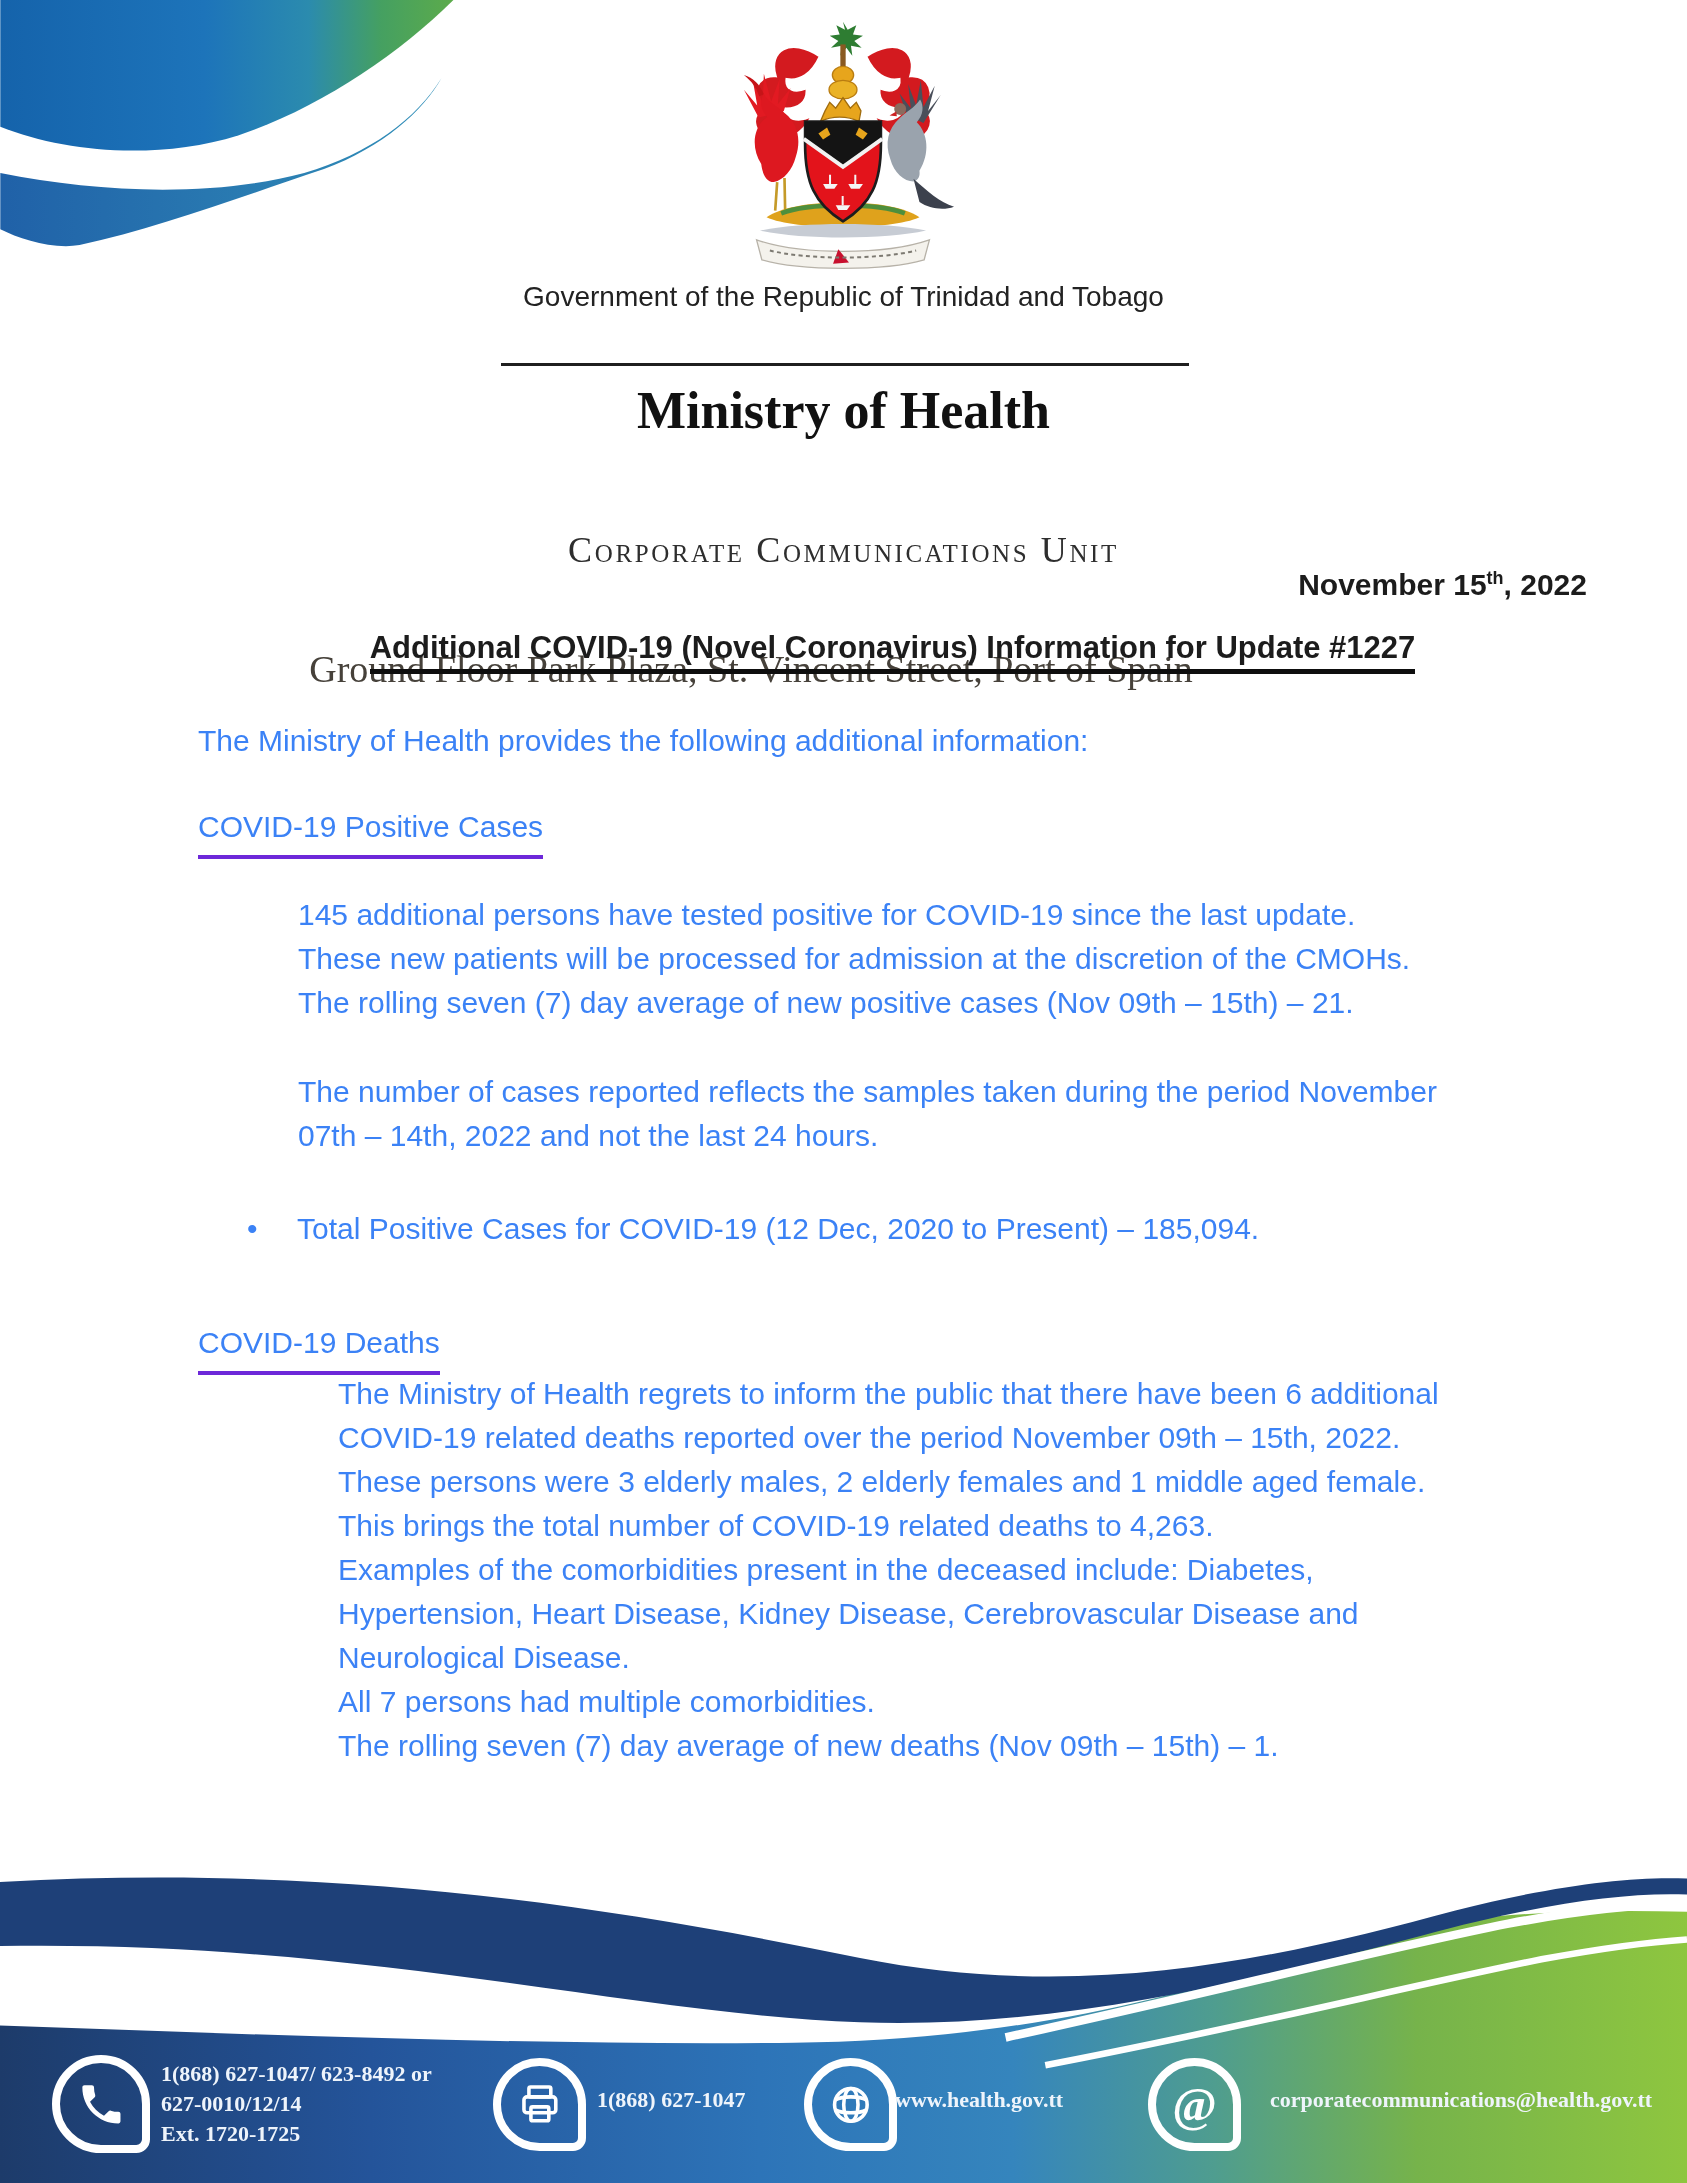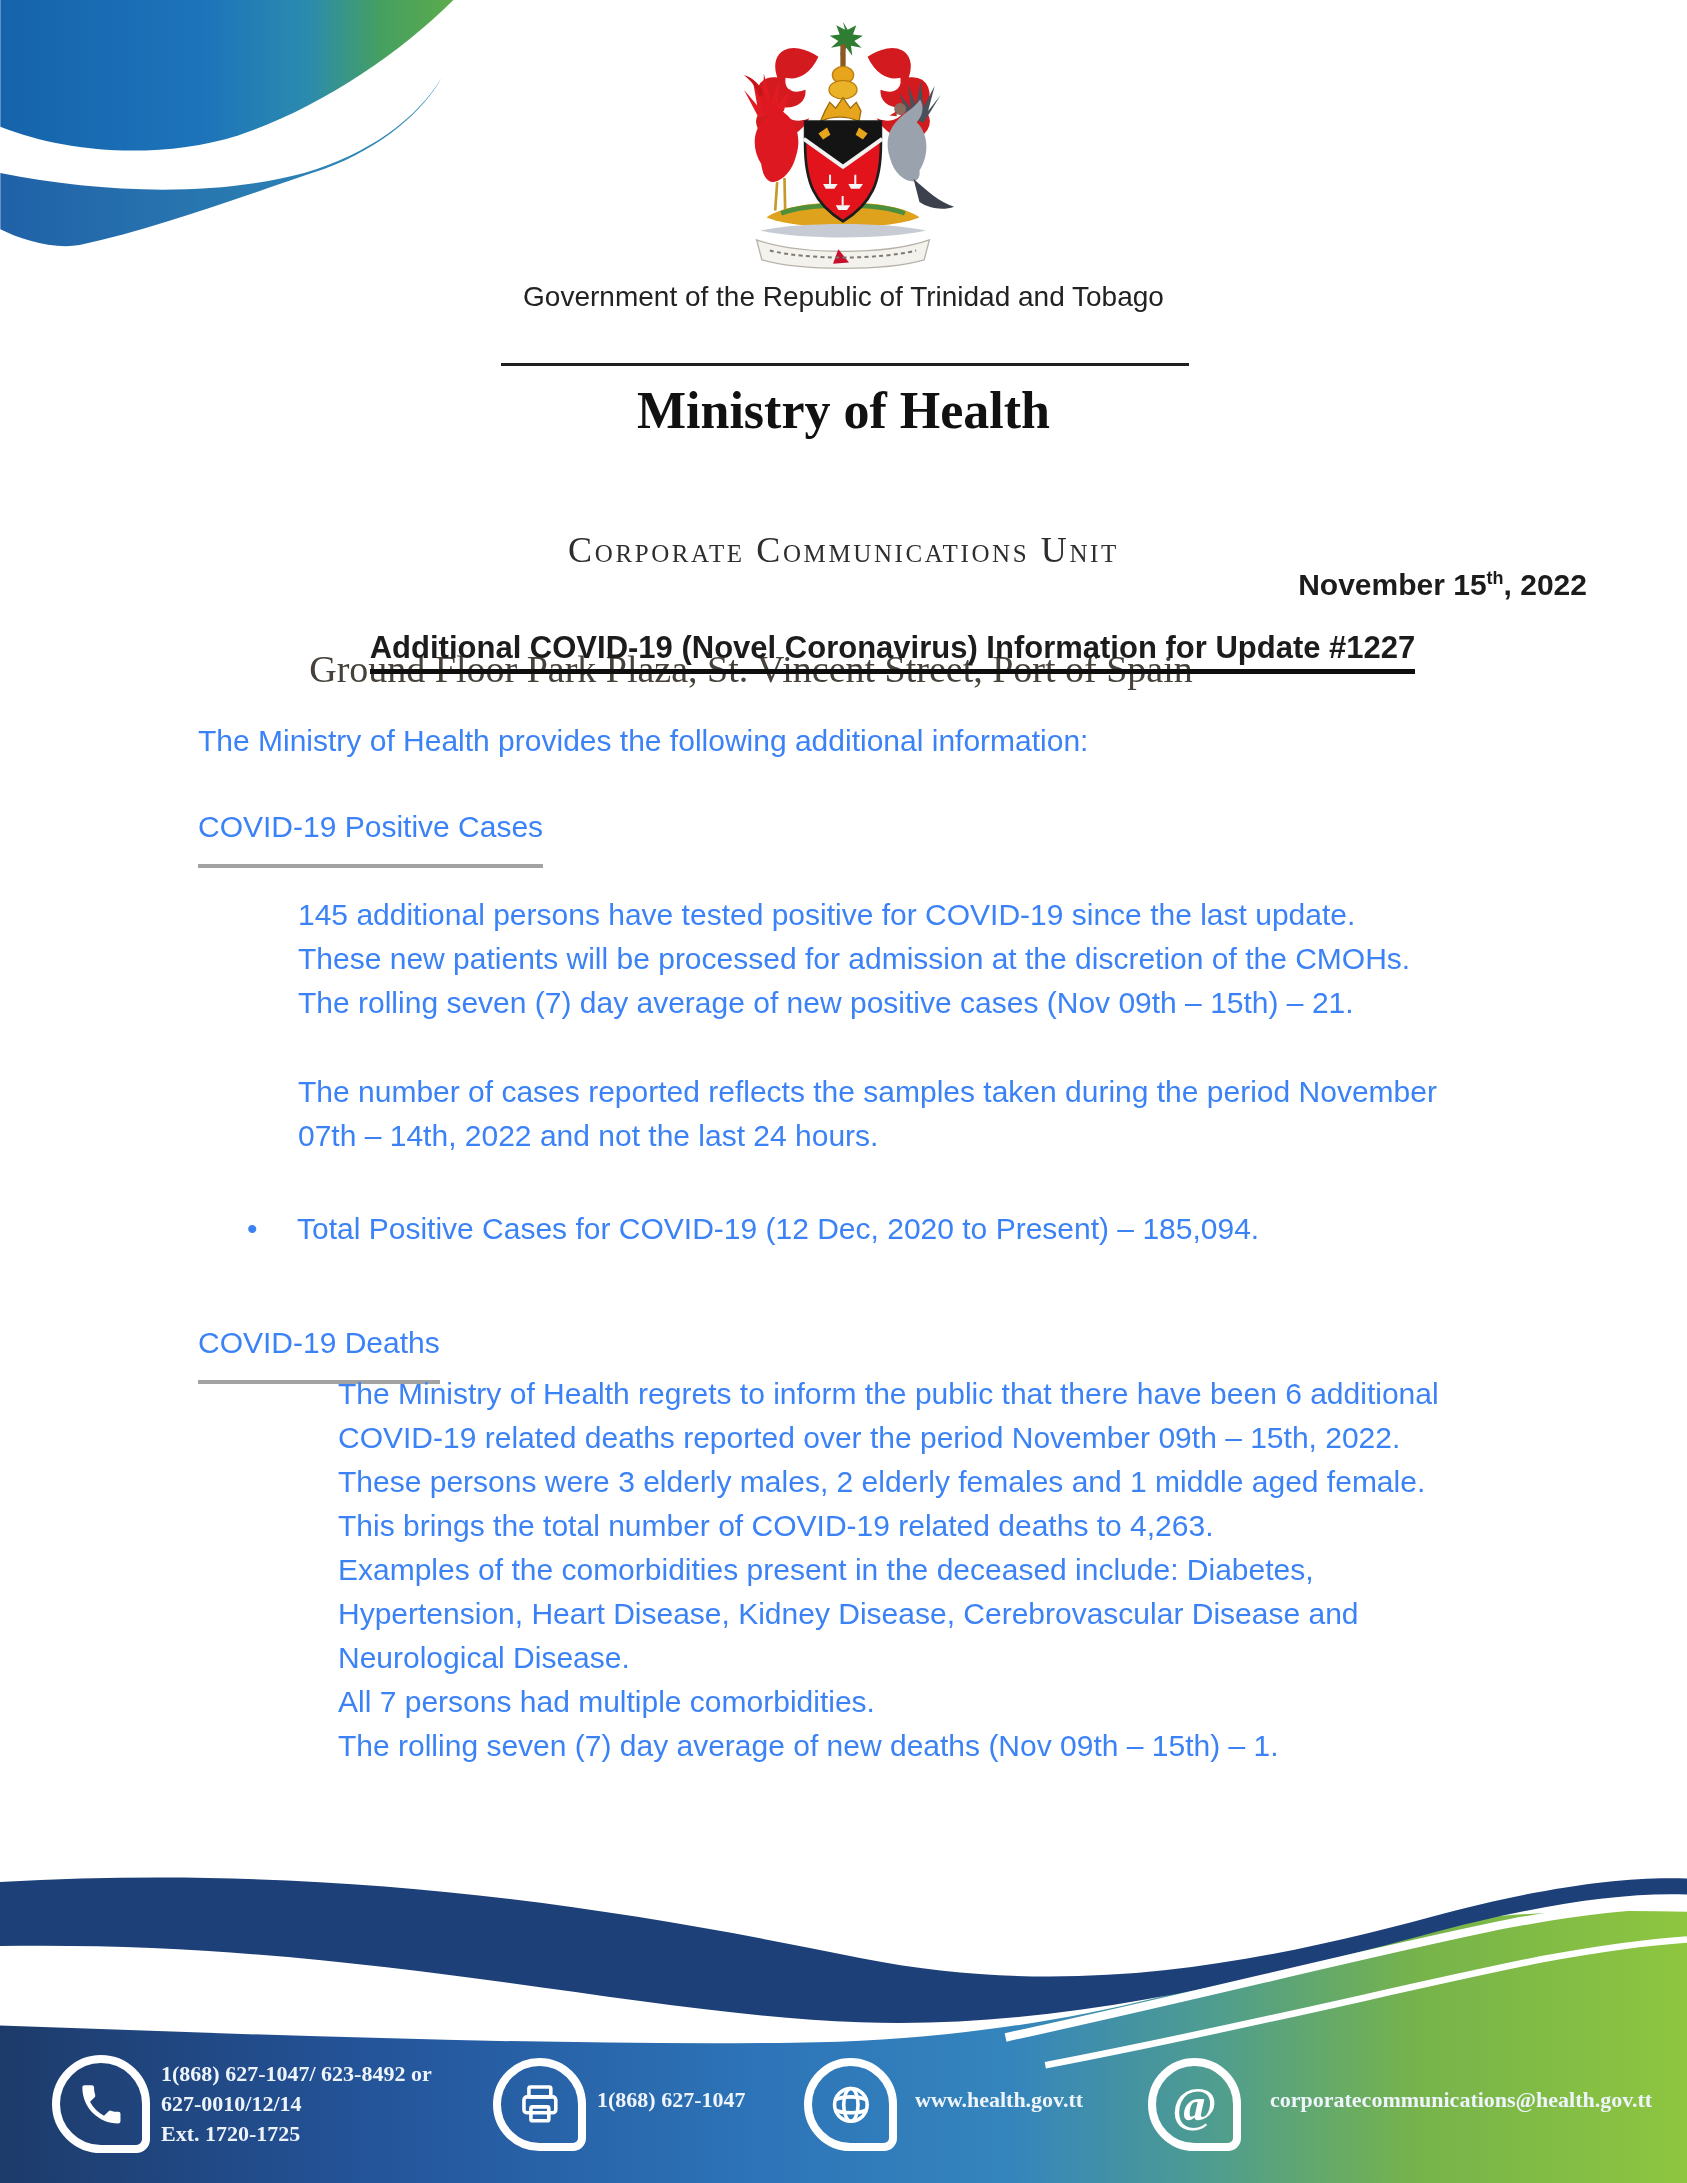--- a/index.html
+++ b/index.html
@@ -19,21 +19,21 @@
            font-size:38px;color:#46413a;}
   
   .dateline{left:198px;top:568px;width:1389px;text-align:right;font-size:30px;font-weight:bold;}
   .dateline .sup{font-size:18px;vertical-align:super;line-height:0;}
   .title-row{left:198px;top:630px;width:1389px;text-align:center;}
   .title-row span{display:inline-block;font-size:31px;font-weight:bold;
                   border-bottom:5.3px solid #0e0e0e;padding-bottom:3.3px;}
   .body-text{font-size:30px;line-height:44px;color:#3b82f6;}
   .intro{left:198px;top:719px;}
   .sec-head{left:198px;}
-  .sec-head span{display:inline-block;border-bottom:4px solid #a3a3a3;padding-bottom:15px;}
+  .sec-head span{display:inline-block;border-bottom:4px solid #6d28d9;padding-bottom:6px;}
   .h-pos{top:805px;}
   .h-dea{top:1321px;}
   .para{left:298px;}
   .p1{top:893px;}
   .p2{top:1070px;}
   .p3{top:1372px;margin-left:40px;}
   .bullet-row{left:247px;top:1207px;display:flex;}
   .bullet-dot{width:50px;font-size:30px;}
   
   .ftr-svg{left:0;top:1872px;width:1687px;height:311px;}
@@ -206,21 +206,21 @@
   </div>
   <div class="contact" style="left:597px;top:2085px;">1(868) 627-1047</div>
 
   <div class="ring" style="left:804px;top:2058px;width:93px;height:93px;">
     <svg viewBox="0 0 24 24" fill="none" stroke="#ffffff" stroke-width="1.8">
       <circle cx="12" cy="12" r="8.2"></circle>
       <ellipse cx="12" cy="12" rx="3.6" ry="8.2"></ellipse>
       <path d="M4.2 9.5 C8 7.5 16 7.5 19.8 9.5 M4.2 14.5 C8 16.5 16 16.5 19.8 14.5"></path>
     </svg>
   </div>
-  <div class="contact" style="left:915px;top:2085px;">www.health.gov.tt</div>
+  <div class="contact" style="left:895px;top:2085px;">www.health.gov.tt</div>
 
   <div class="ring" style="left:1148px;top:2058px;width:93px;height:93px;">
     <span class="at-glyph">@</span>
   </div>
   <div class="contact" style="left:1252px;top:2085px;margin-left:18px;">corporatecommunications@health.gov.tt</div>
 
 </div>
 
 
 </body></html>

